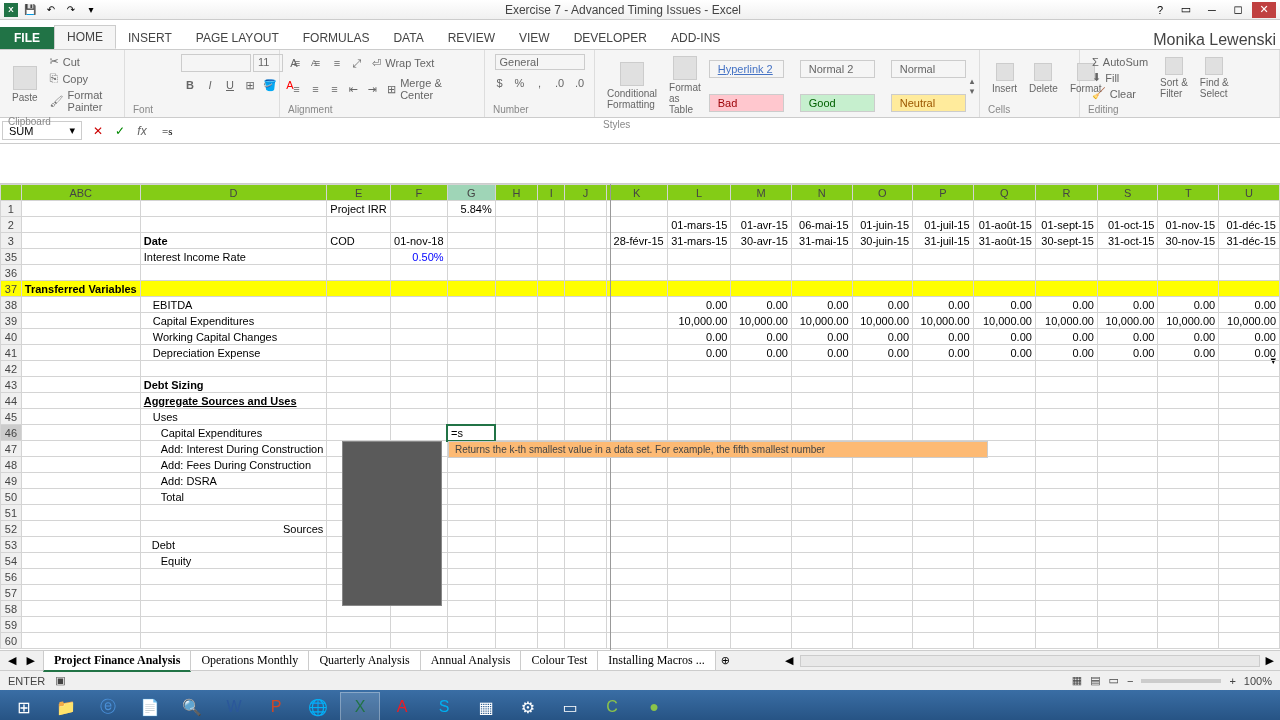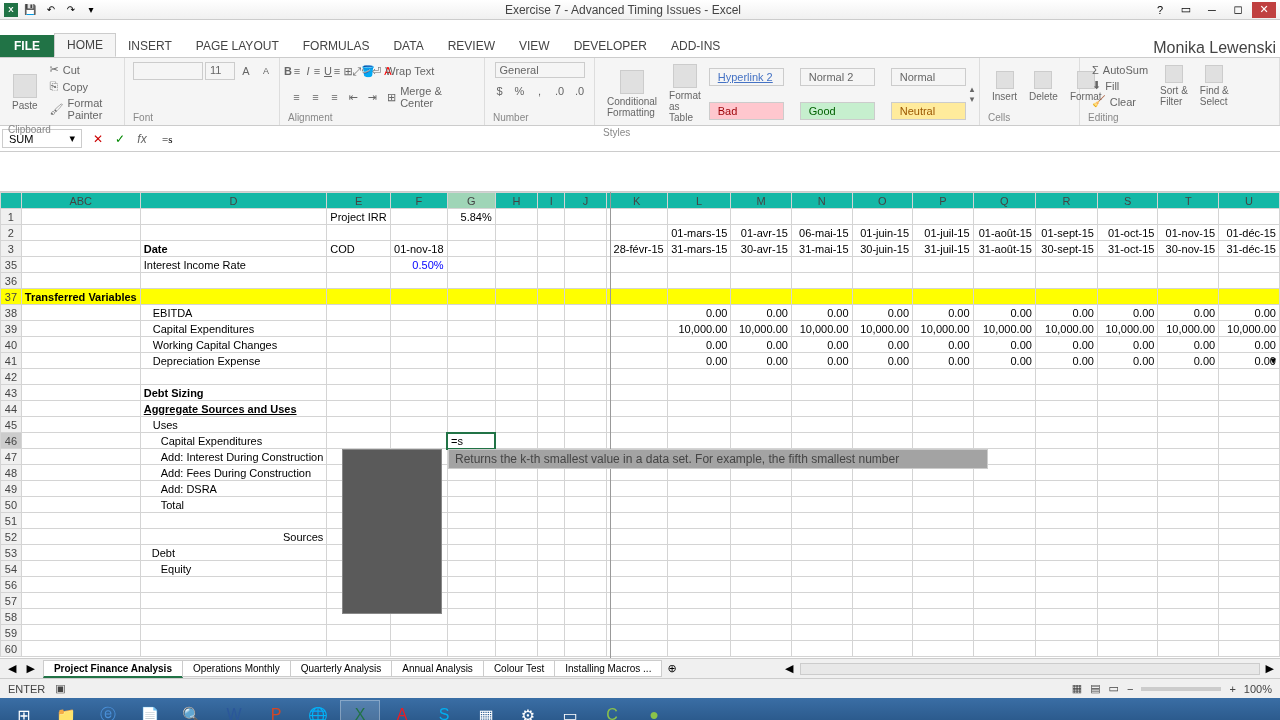--- a/index.html
+++ b/index.html
@@ -8,21 +8,21 @@
 
 .titlebar { height: 20px; background: linear-gradient(#fff, #f0f0f0); display: flex; align-items: center; border-bottom: 1px solid #ccc; }
 .qat { display: flex; gap: 6px; padding-left: 4px; }
 .qat-icon { width: 14px; height: 14px; display: flex; align-items: center; justify-content: center; font-size: 10px; cursor: pointer; }
 .title-text { flex: 1; text-align: center; font-size: 12px; color: #444; }
 .win-controls { display: flex; gap: 2px; padding-right: 4px; }
 .win-btn { width: 24px; height: 16px; display: flex; align-items: center; justify-content: center; cursor: pointer; font-size: 11px; }
 .win-btn.close { background: #c04040; color: #fff; }
 
 
-.ribbon-tabs { height: 38px; background: #fff; display: flex; align-items: flex-end; border-bottom: 1px solid #ccc; }
+.ribbon-tabs { height: 30px; background: #fff; display: flex; align-items: flex-end; border-bottom: 1px solid #ccc; }
 .file-tab { background: #217346; color: #fff; padding: 4px 14px; font-size: 12px; font-weight: bold; cursor: pointer; }
 .tab { padding: 4px 12px; font-size: 12px; color: #444; cursor: pointer; }
 .tab.active { border: 1px solid #ccc; border-bottom: 1px solid #f5f5f5; background: #f5f5f5; }
 .user-info { margin-left: auto; padding-right: 4px; color: #444; font-size: 16px; }
 
 
 .ribbon { height: 68px; background: #f5f5f5; display: flex; border-bottom: 1px solid #ccc; color: #666; }
 .rgroup { border-right: 1px solid #ddd; padding: 4px 8px 2px; display: flex; flex-direction: column; justify-content: space-between; position: relative; }
 .rgroup-label { font-size: 10px; color: #888; margin-top: 2px; }
 .rgroup-content { display: flex; align-items: center; gap: 4px; flex: 1; }
@@ -46,47 +46,47 @@
 .fx-btn { width: 20px; height: 20px; display: flex; align-items: center; justify-content: center; cursor: pointer; font-size: 12px; color: #666; }
 .formula-input { flex: 1; padding: 2px 6px; font-size: 11px; font-family: 'Segoe UI'; }
 
 
 .spacer { height: 40px; background: #fff; border-bottom: 1px solid #ccc; }
 
 
 .grid-container { position: relative; overflow: hidden; }
 .grid-table { border-collapse: collapse; table-layout: fixed; }
 .grid-table th, .grid-table td { border: 1px solid #d4d4d4; font-size: 11px; height: 16px; padding: 0 3px; white-space: nowrap; overflow: hidden; }
-.grid-table th { background: #14b8a6; font-weight: normal; color: #444; text-align: center; }
+.grid-table th { background: #84cc16; font-weight: normal; color: #444; text-align: center; }
 .row-h { width: 22px; background: #f0f0f0; text-align: center; color: #444; }
 .row-h.active { background: #ccc; }
 .col-h.active { background: #9fd5b7; }
 .col-abc { width: 36px; }
 .col-d { width: 168px; }
 .col-e { width: 64px; }
 .col-f { width: 56px; }
 .col-g { width: 56px; }
 .col-std { width: 64px; }
 .yellow-row td { background: #ffff00; }
 .bold-text { font-weight: bold; }
 .underline-text { text-decoration: underline; }
 .right-align { text-align: right; }
 .blue-text { color: #0000ff; }
 .active-cell { border: 2px solid #217346 !important; position: relative; }
 .vert-line { position: absolute; width: 1px; background: #999; top: 0; bottom: 0; }
 
 
 .autocomplete-box { position: absolute; background: #5a5a5a; border: 1px solid #888; width: 100px; z-index: 10; }
-.tooltip-box { position: absolute; background: #a3a3a3; border: 1px solid #ccc; padding: 2px 6px; font-size: 12px; z-index: 10; color: #444; }
+.tooltip-box { position: absolute; background: #fdba74; border: 1px solid #ccc; padding: 2px 6px; font-size: 10px; z-index: 10; color: #444; }
 
 
 .sheet-tabs { height: 20px; background: #f0f0f0; display: flex; align-items: center; border-top: 1px solid #ccc; }
 .nav-arrows { display: flex; padding: 0 4px; gap: 2px; }
 .nav-arrow { cursor: pointer; padding: 0 4px; }
-.sheet-tab { padding: 2px 10px; border: 1px solid #ccc; background: #fff; font-size: 10px; cursor: pointer; margin-right: -1px; }
+.sheet-tab { padding: 2px 10px; border: 1px solid #ccc; background: #fff; font-size: 12px; cursor: pointer; margin-right: -1px; font-family: Liberation Serif, serif; }
 .sheet-tab.active { background: #fff; border-bottom: 2px solid #217346; font-weight: bold; }
 .add-sheet { padding: 0 6px; cursor: pointer; }
 
 
 .status-bar { height: 20px; background: #f0f0f0; display: flex; align-items: center; border-top: 1px solid #ccc; padding: 0 8px; font-size: 11px; color: #444; }
 .status-right { margin-left: auto; display: flex; gap: 8px; align-items: center; }
 .zoom-slider { width: 80px; height: 4px; background: #ccc; }
 
 
 .taskbar { height: 34px; background: linear-gradient(#3a6ea5, #245080); display: flex; align-items: center; padding: 0 4px; gap: 2px; }
@@ -139,21 +139,21 @@
         </div>
       <div style="display:flex;flex-direction:column;gap:2px;">
         <div class="small-btn">✂ <span>Cut</span></div>
         <div class="small-btn">⎘ <span>Copy</span></div>
         <div class="small-btn">🖌 <span>Format Painter</span></div>
       </div>
     </div>
     <div class="rgroup-label">Clipboard</div>
   </div>
   <div class="rgroup" style="width:155px;">
-    <div class="rgroup-content" style="flex-direction:row;align-items:flex-start;gap:4px;">
+    <div class="rgroup-content" style="flex-direction:column;align-items:flex-start;gap:4px;margin-left:48px;">
       <div style="display:flex;gap:2px;">
         <div class="font-select"></div>
         <div class="size-select">11</div>
         <div class="fmt-btn">A</div>
         <div class="fmt-btn" style="font-size:9px;">A</div>
       </div>
       <div style="display:flex;gap:2px;">
         <div class="fmt-btn bold-text">B</div>
         <div class="fmt-btn" style="font-style:italic;">I</div>
         <div class="fmt-btn underline-text">U</div>

